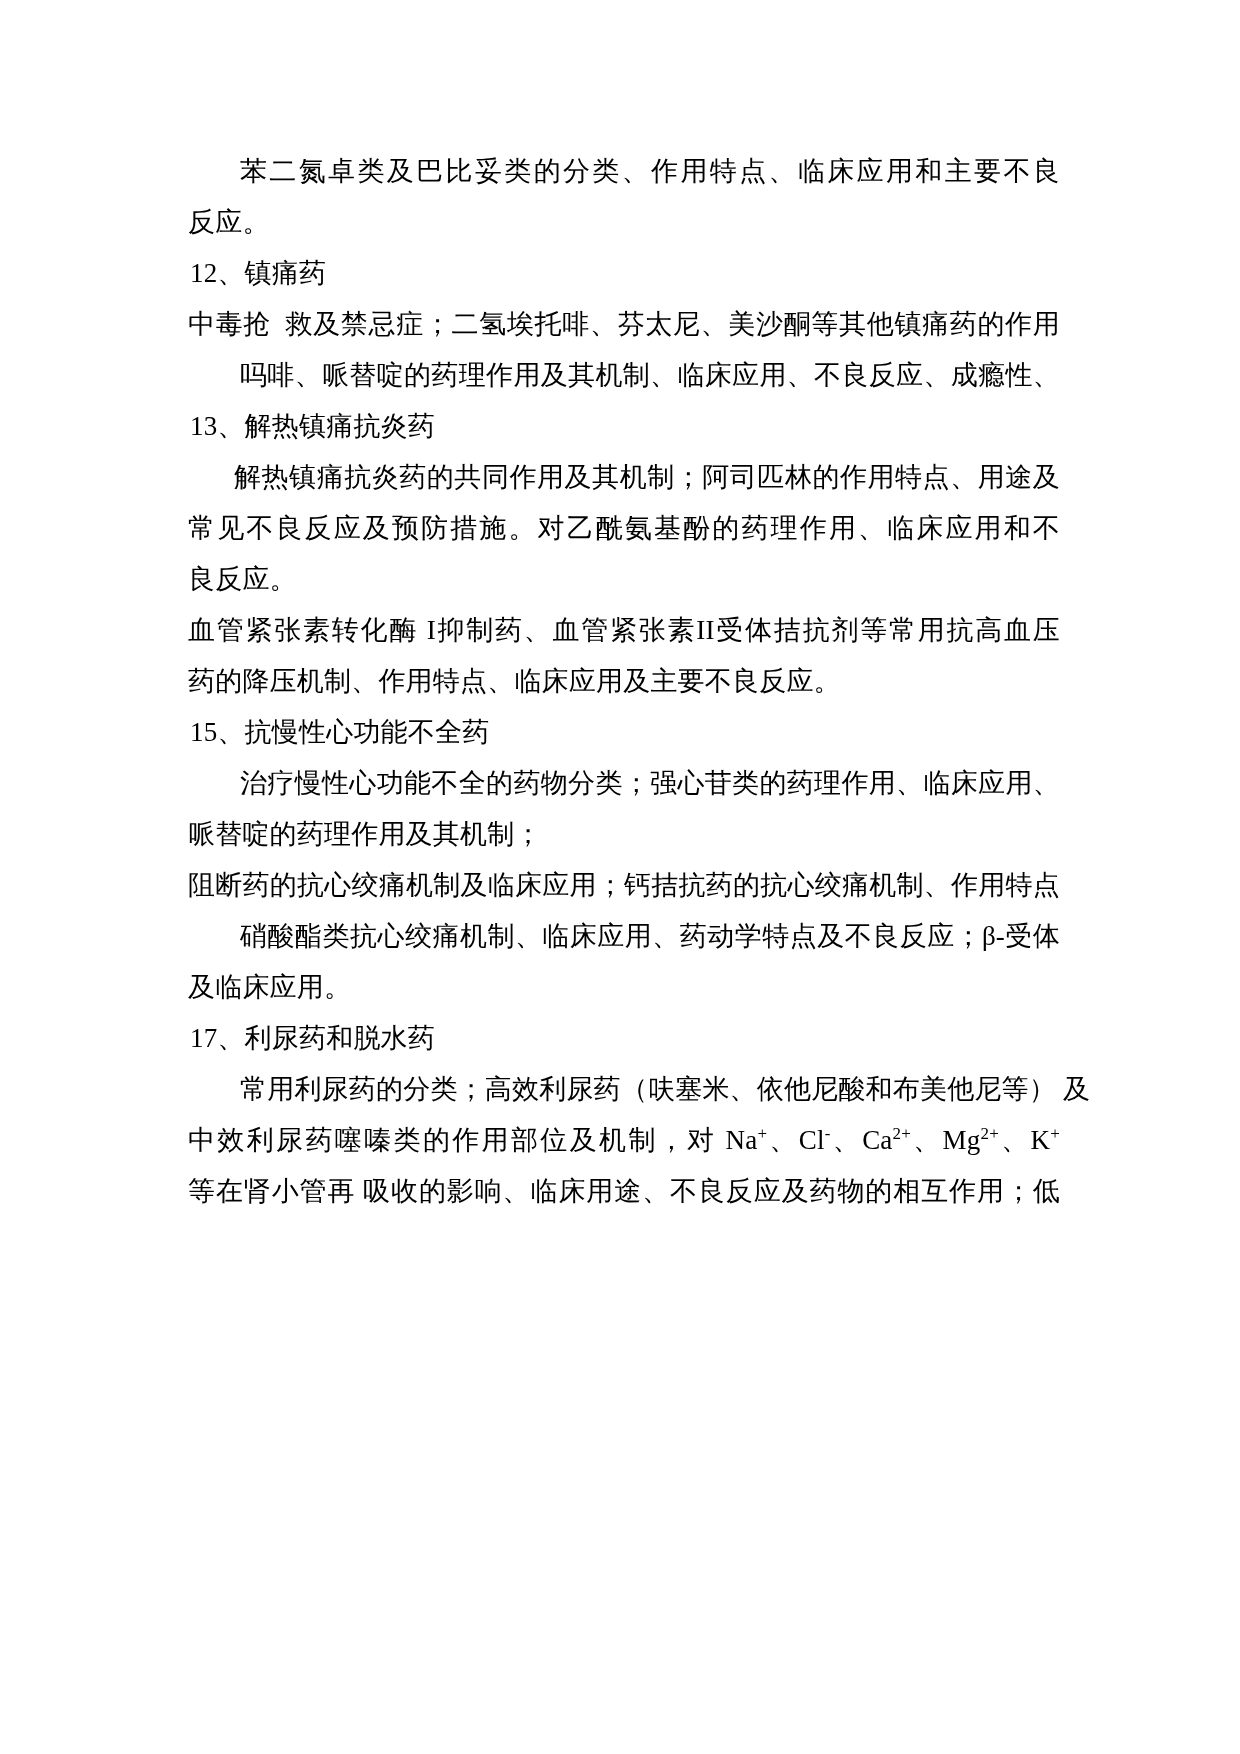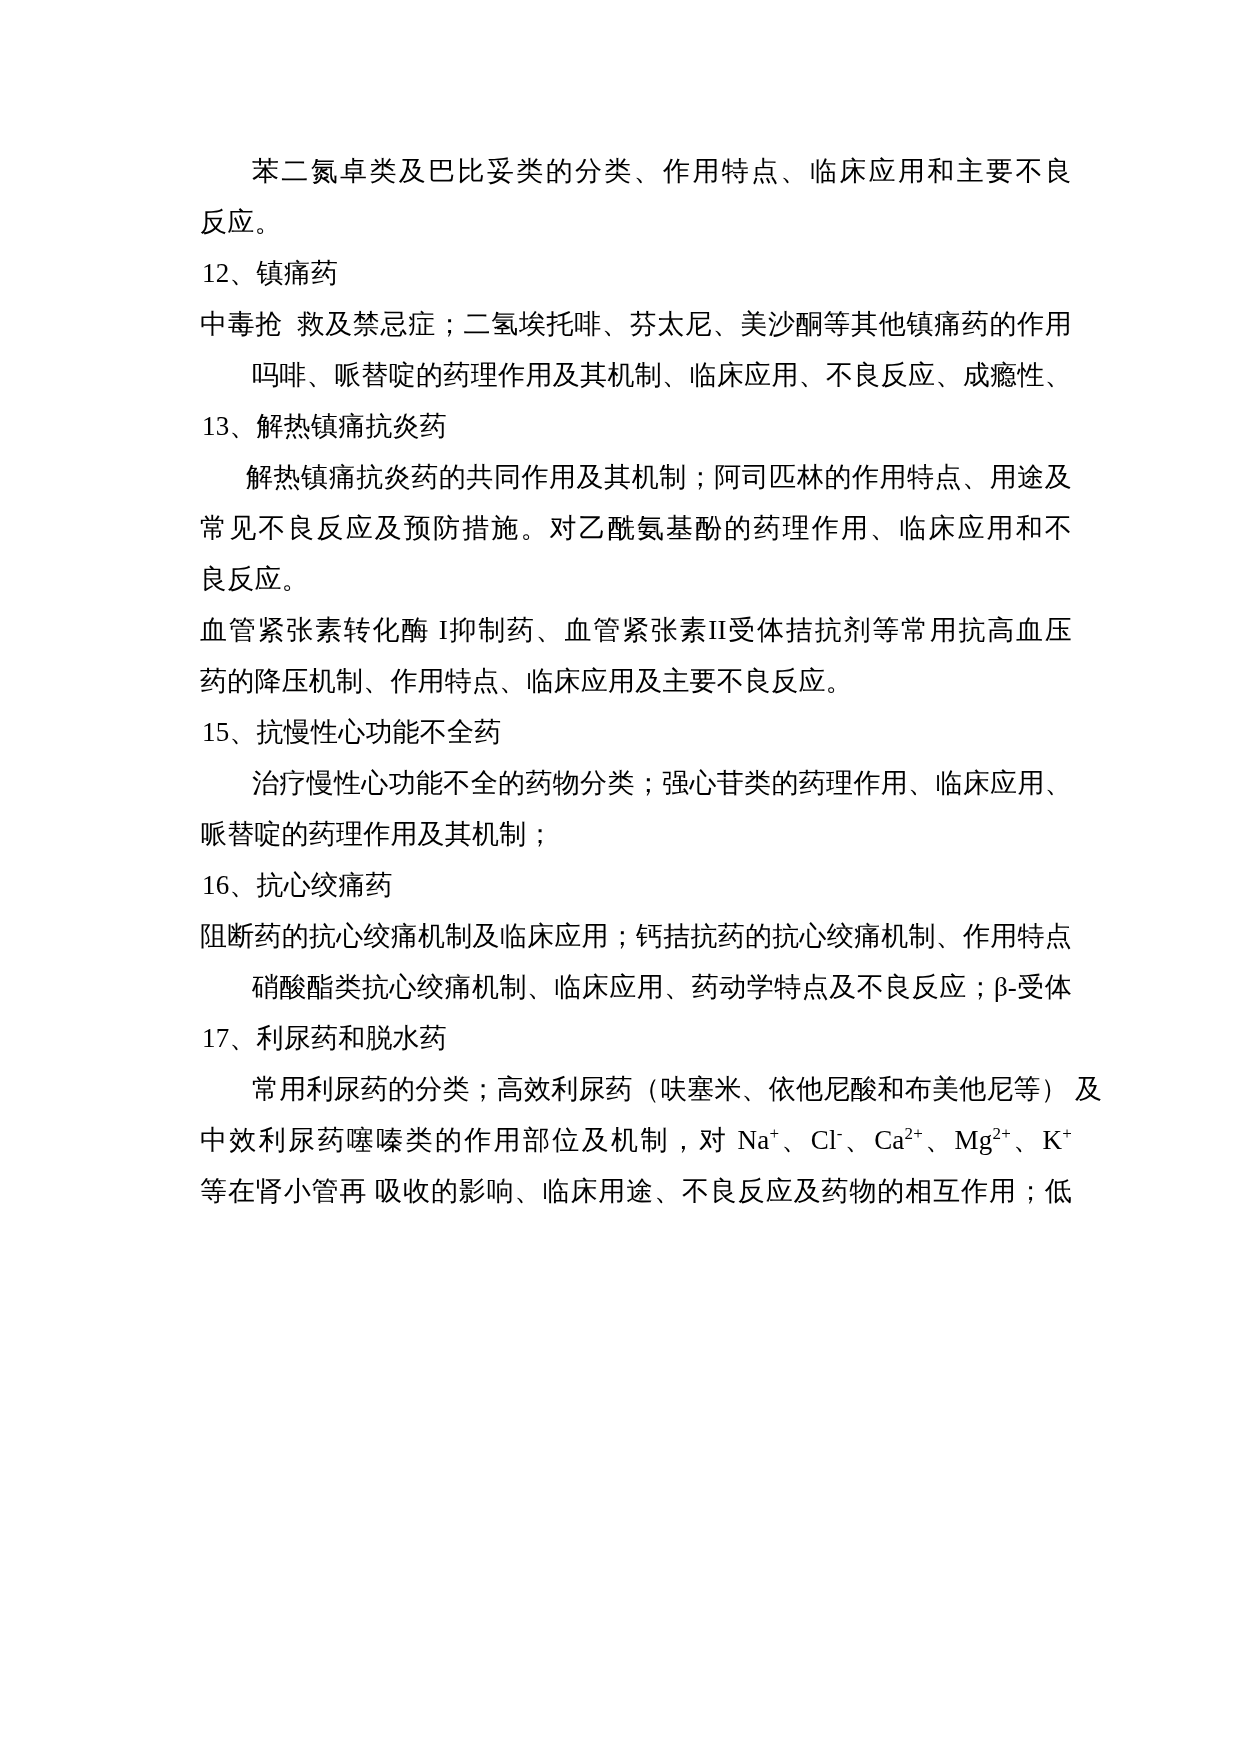--- a/index.html
+++ b/index.html
@@ -13,21 +13,20 @@
       position: relative;
       overflow: hidden;
       color: #000000;
       font-family: "Liberation Serif", "DejaVu Serif", serif;
     }
     .page {
       position: absolute;
       left: 188px;
       top: 146px;
       width: 872px;
-      margin-left: 12px;
     }
     .line {
       height: 51px;
       line-height: 51px;
       font-size: 27px;
       white-space: nowrap;
       letter-spacing: 0.2px;
     }
     .indent {
       padding-left: 52px;
@@ -66,22 +65,22 @@
   <div class="line justify">常见不良反应及预防措施。对乙酰氨基酚的药理作用、临床应用和不</div>
   <div class="line">良反应。</div>
 
   <div class="line justify">血管紧张素转化酶 I抑制药、血管紧张素II受体拮抗剂等常用抗高血压</div>
   <div class="line">药的降压机制、作用特点、临床应用及主要不良反应。</div>
 
   <div class="line heading">15、抗慢性心功能不全药</div>
   <div class="line indent justify">治疗慢性心功能不全的药物分类；强心苷类的药理作用、临床应用、</div>
   <div class="line">哌替啶的药理作用及其机制；</div>
 
-  <div class="line heading">16、抗心绞痛药</div>
   <div class="line justify">阻断药的抗心绞痛机制及临床应用；钙拮抗药的抗心绞痛机制、作用特点</div>
   <div class="line indent justify">硝酸酯类抗心绞痛机制、临床应用、药动学特点及不良反应；β-受体</div>
+  <div class="line">及临床应用。</div>
 
   <div class="line heading">17、利尿药和脱水药</div>
   <div class="line indent justify">常用利尿药的分类；高效利尿药（呋塞米、依他尼酸和布美他尼等） 及</div>
   <div class="line justify"><span>中效利尿药噻嗪类的作用部位及机制，对 </span><span><span>Na</span><sup>+</sup></span><span>、</span><span><span>Cl</span><sup>-</sup></span><span>、</span><span><span>Ca</span><sup>2+</sup></span><span>、</span><span><span>Mg</span><sup>2+</sup></span><span>、</span><span><span>K</span><sup>+</sup></span></div>
   <div class="line justify">等在肾小管再  吸收的影响、临床用途、不良反应及药物的相互作用；低</div>
 
 </div>
 
 </body></html>

